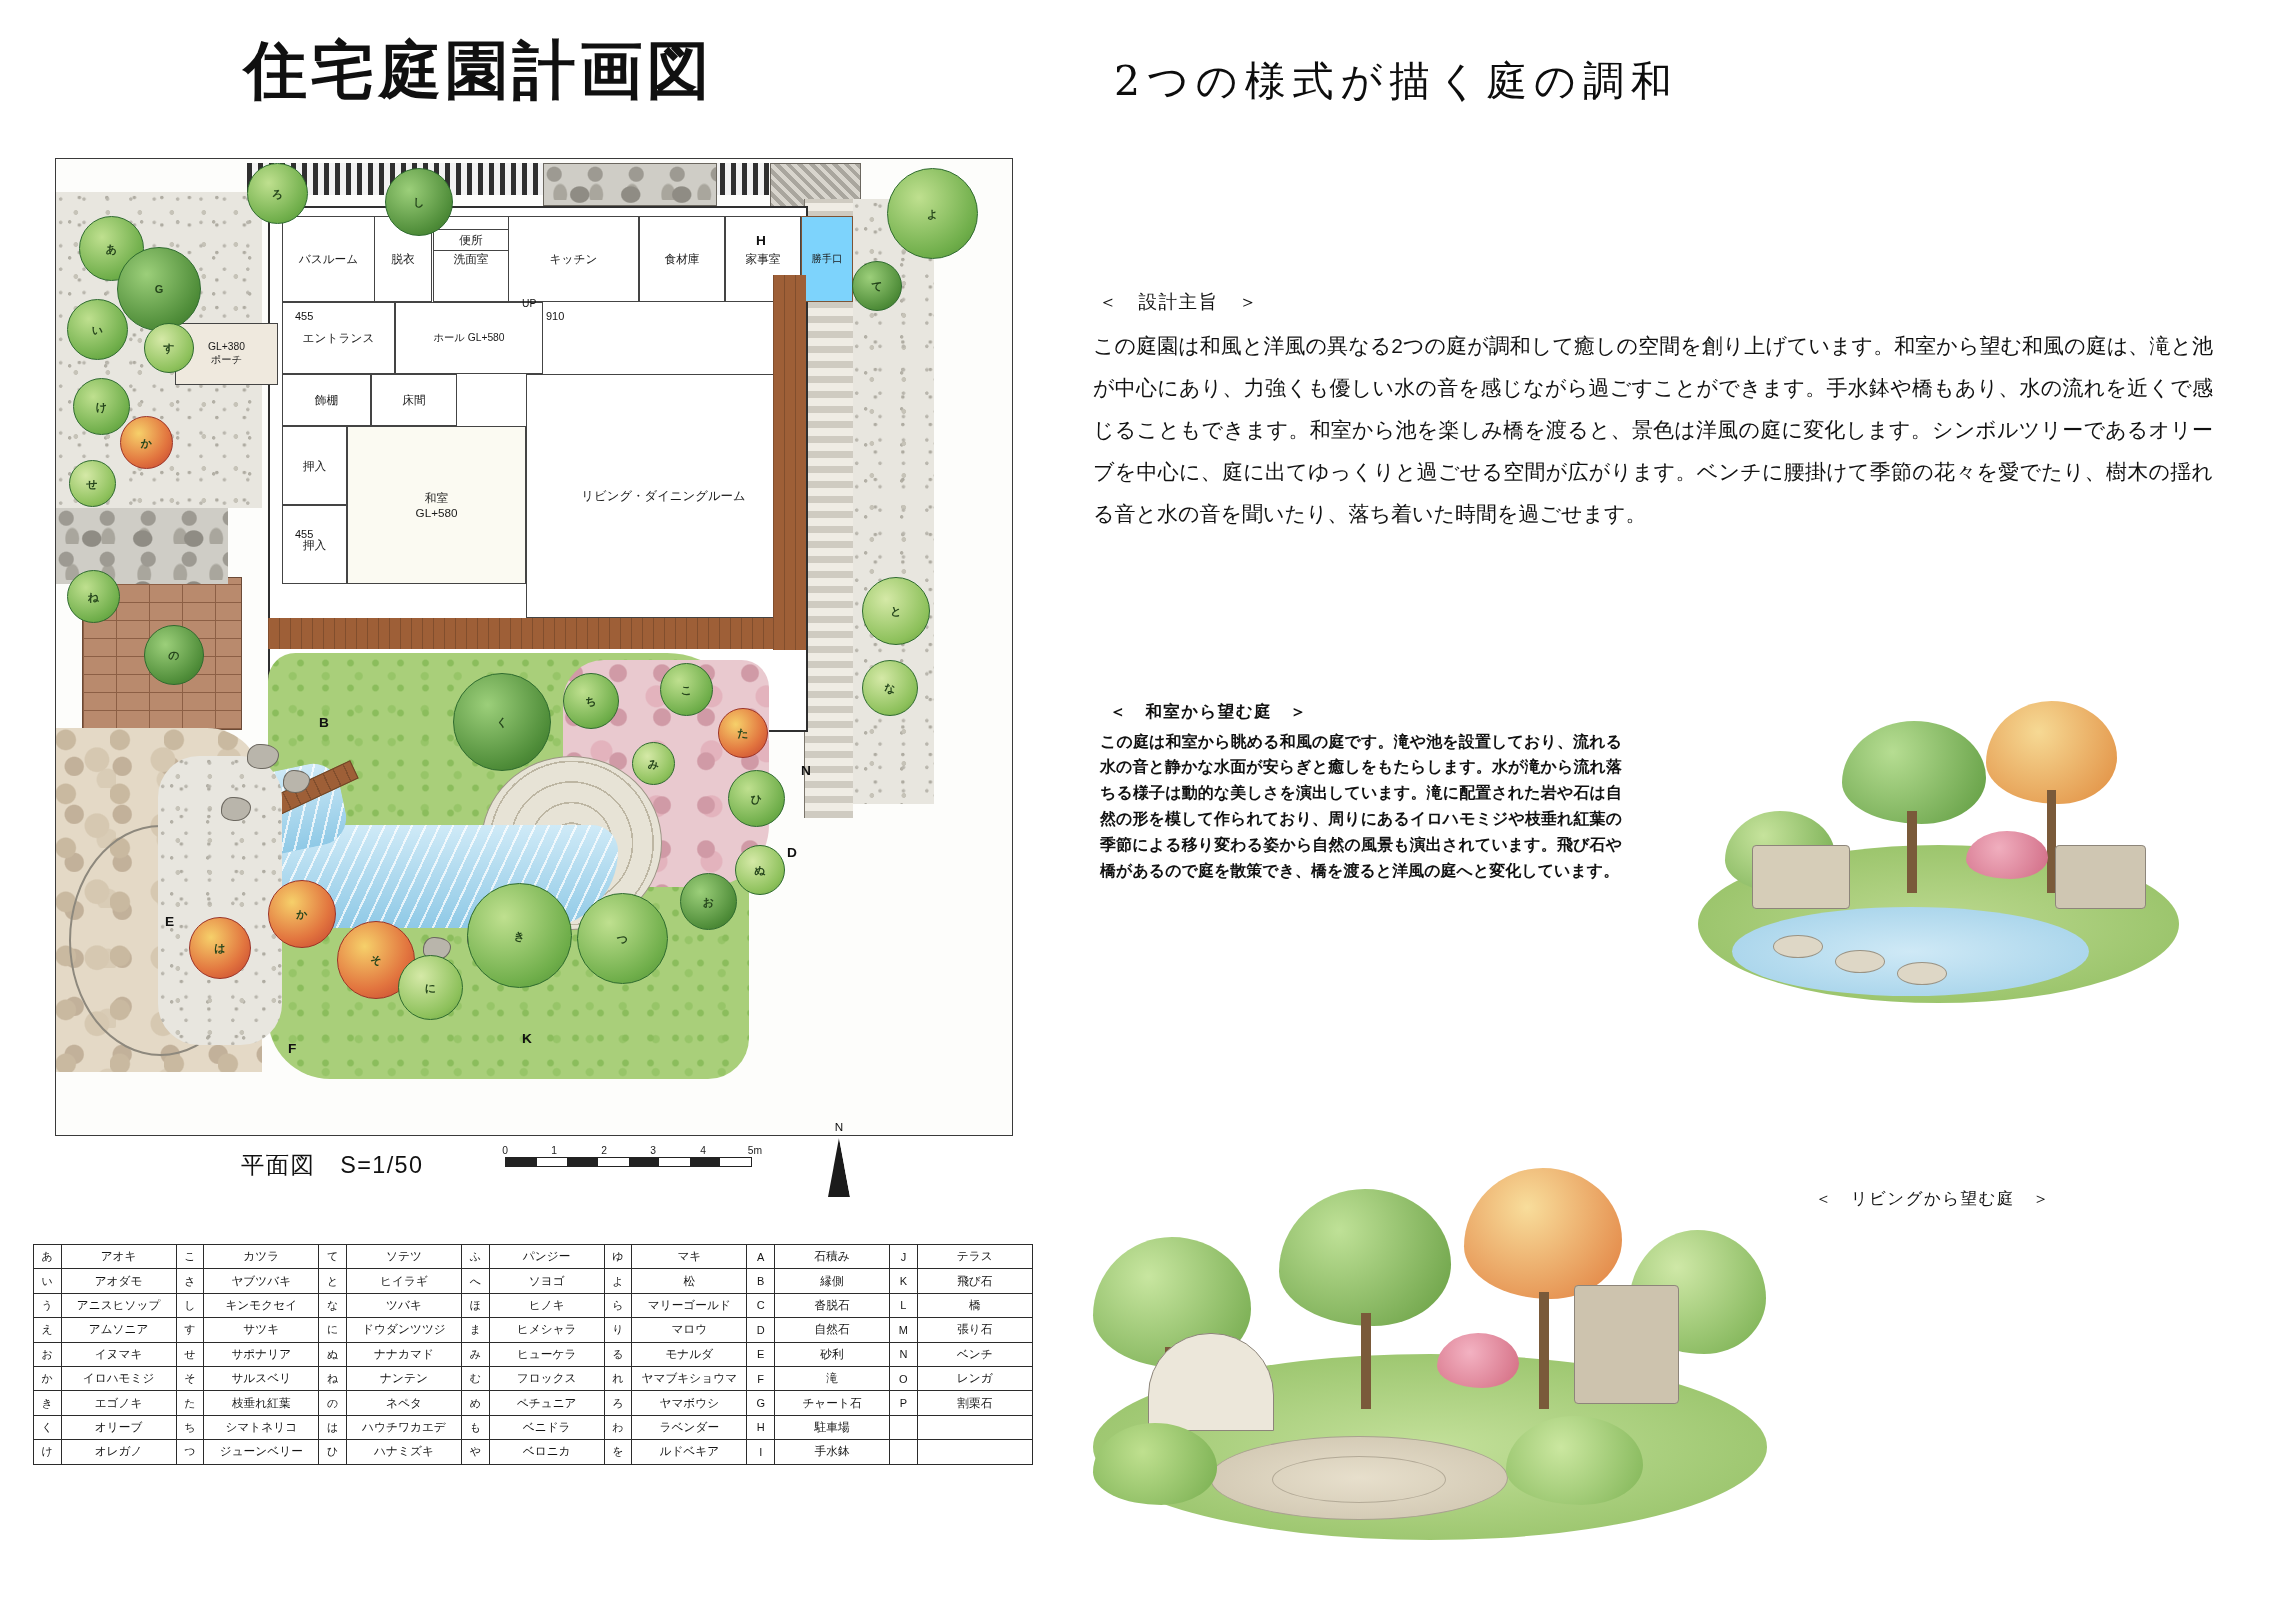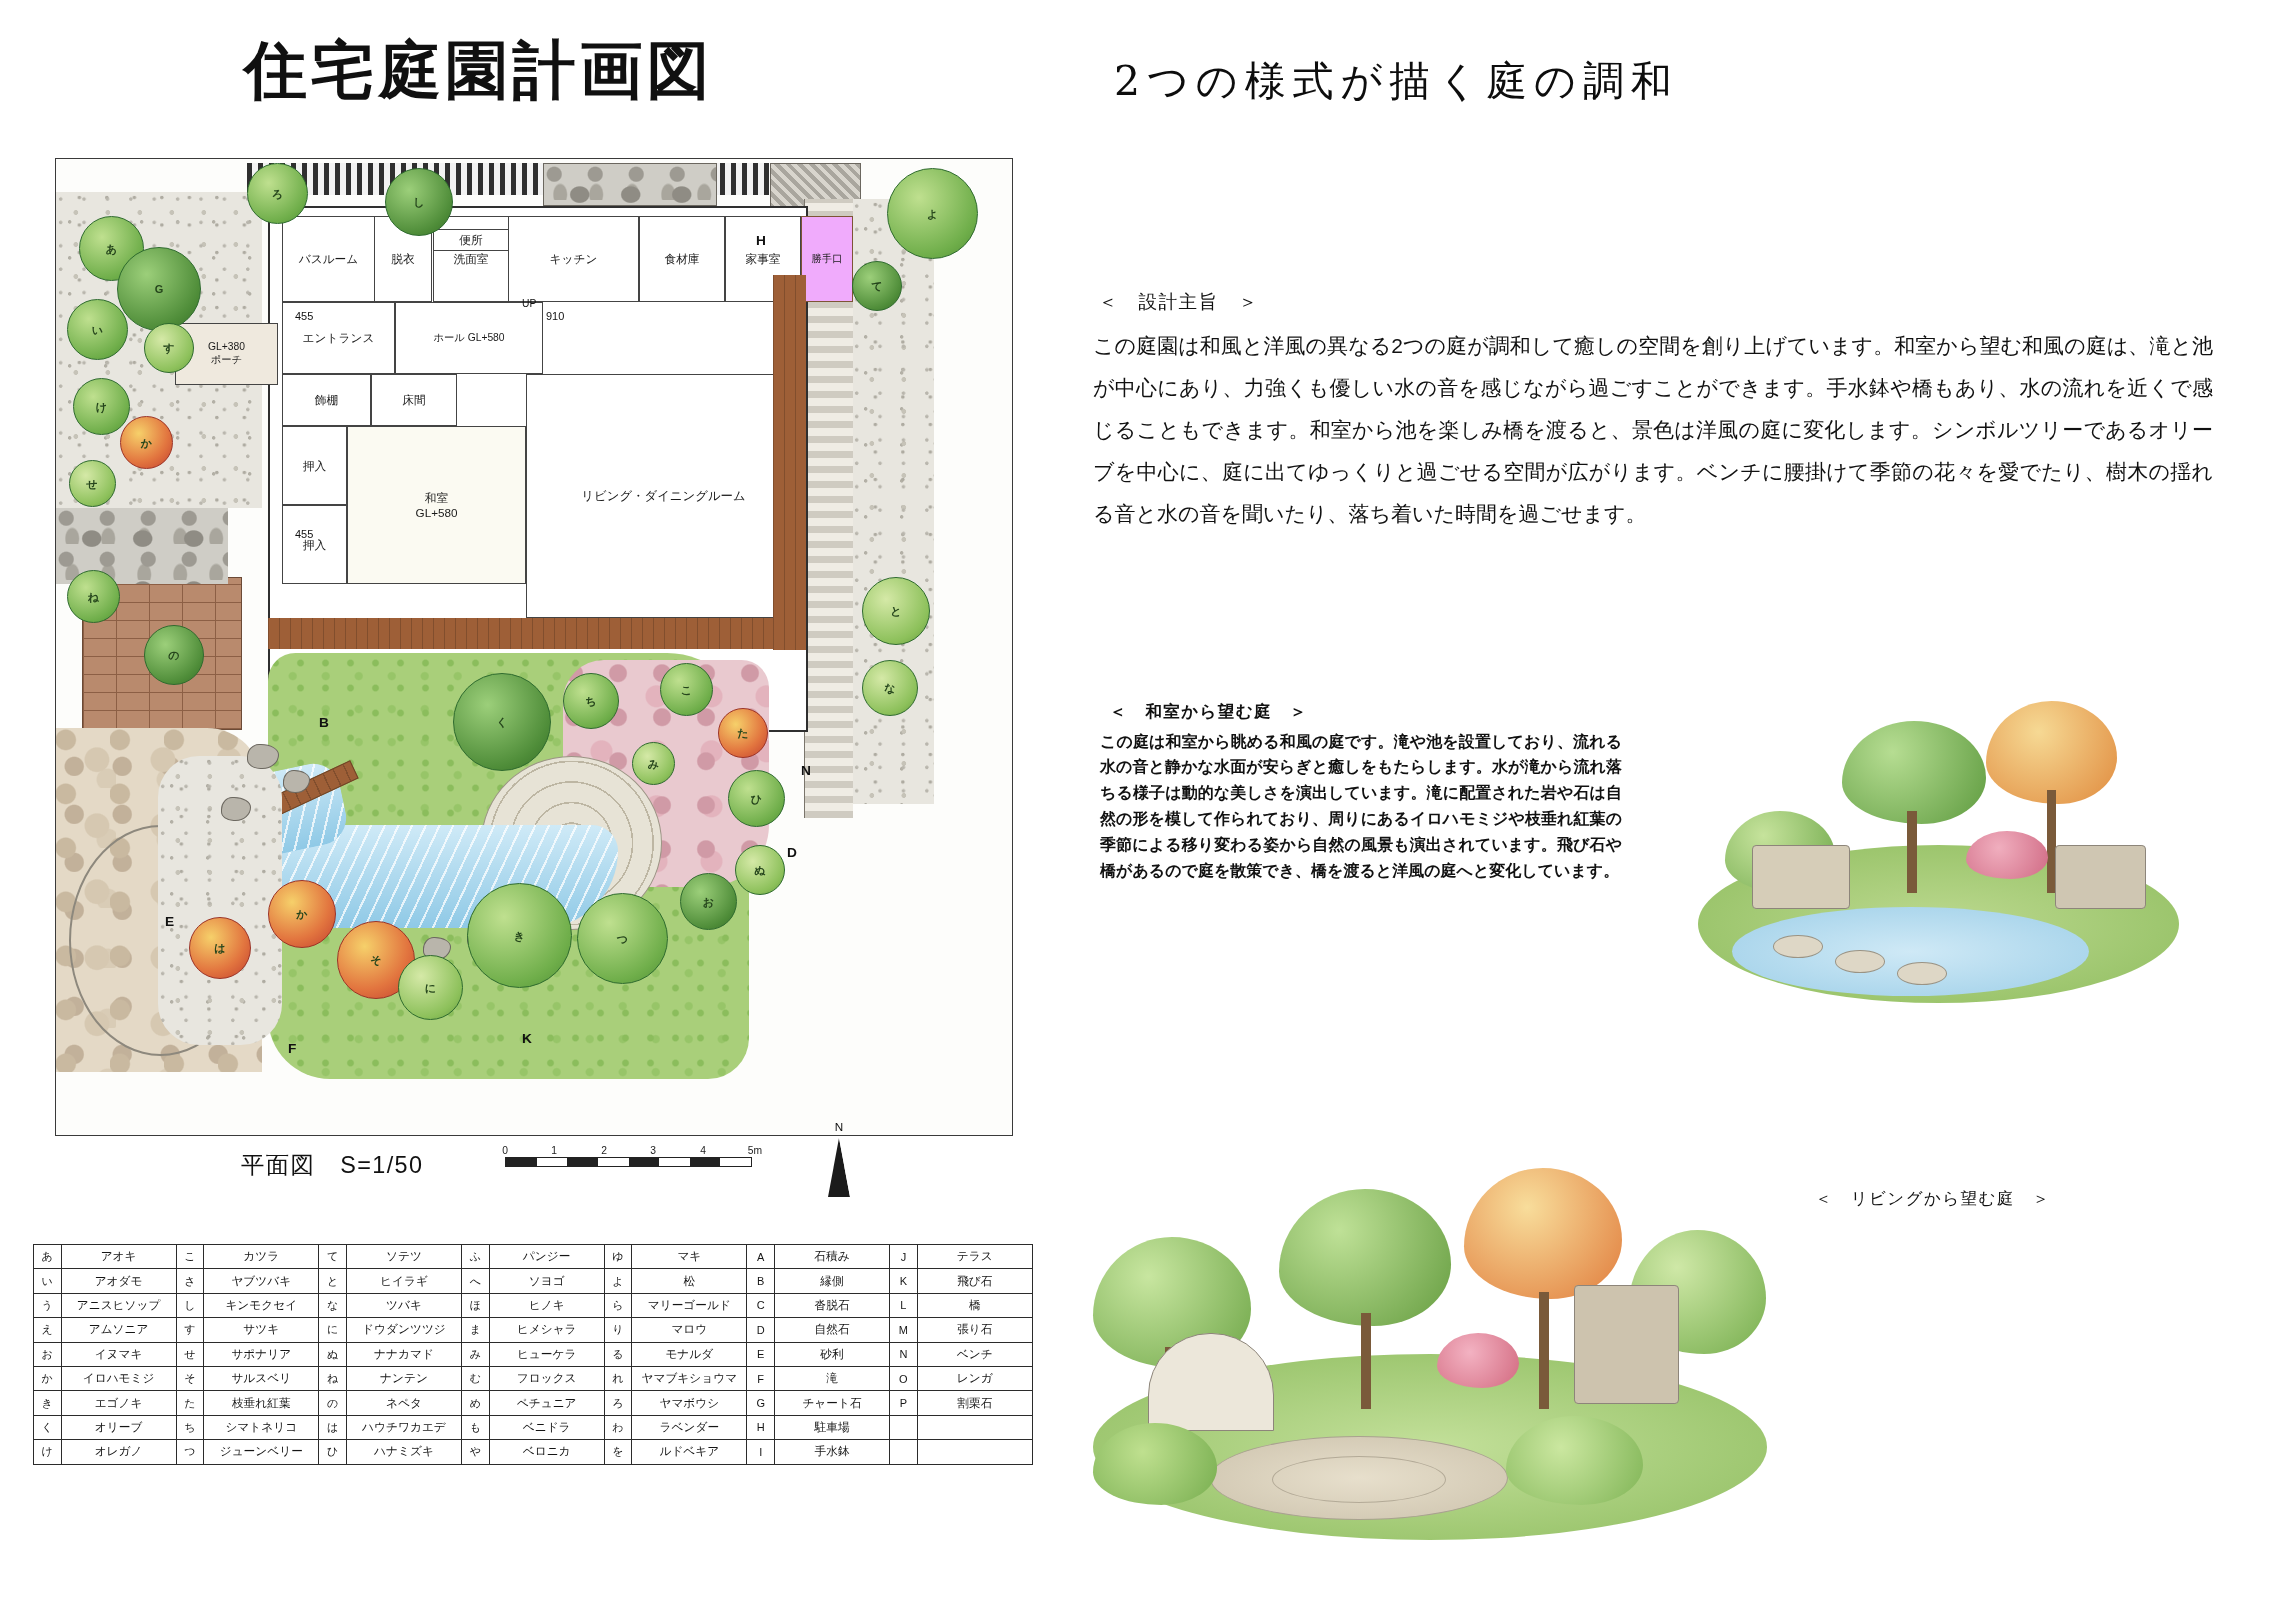--- a/index.html
+++ b/index.html
@@ -195,21 +195,21 @@
       </div>
     <div class="room" style="left:467px;top:65px;width:131px;height:86px;">
         <span class="lbl">キッチン</span>
       </div>
     <div class="room" style="left:598px;top:65px;width:86px;height:86px;">
         <span class="lbl">食材庫</span>
       </div>
     <div class="room" style="left:684px;top:65px;width:76px;height:86px;">
         <span class="lbl">家事室</span>
       </div>
-    <div class="room" style="left:760px;top:65px;width:52px;height:86px;background:#f0abfc;border-color:#7d5436;">
+    <div class="room" style="left:760px;top:65px;width:52px;height:86px;background:#7dd3fc;border-color:#7d5436;">
         <span class="lbl" style="font-size:10.3px">勝手口</span>
       </div>
 
     <div class="room" style="left:241px;top:151px;width:113px;height:72px;">
         <span class="lbl">エントランス</span>
       </div>
     <div class="room" style="left:354px;top:151px;width:148px;height:72px;">
         <span class="lbl" style="font-size:10.3px">ホール GL+580</span>
       </div>
 

